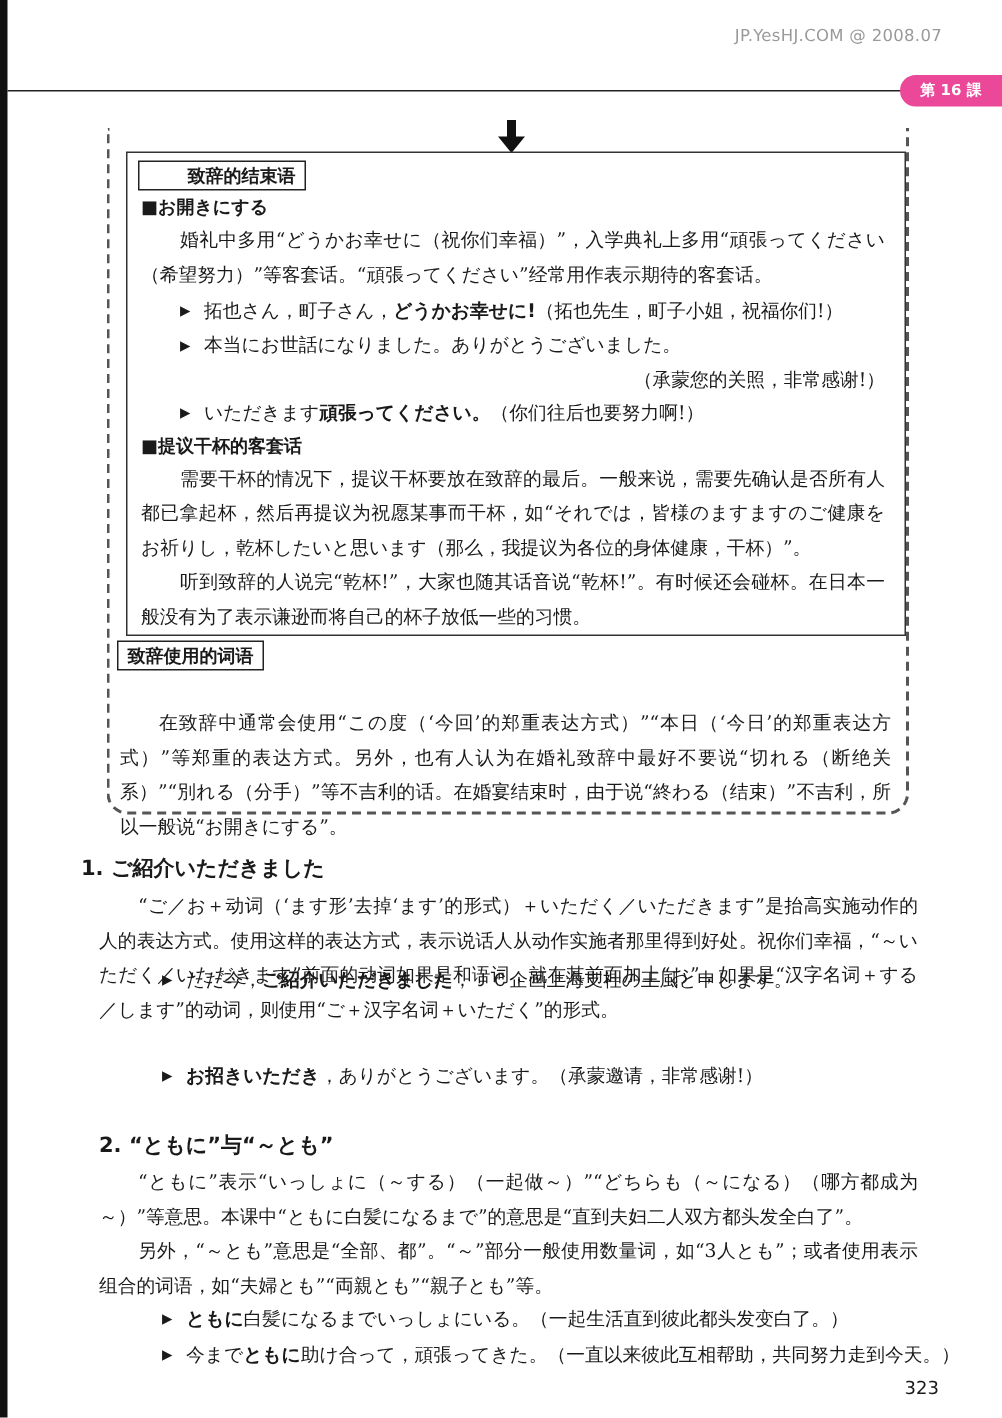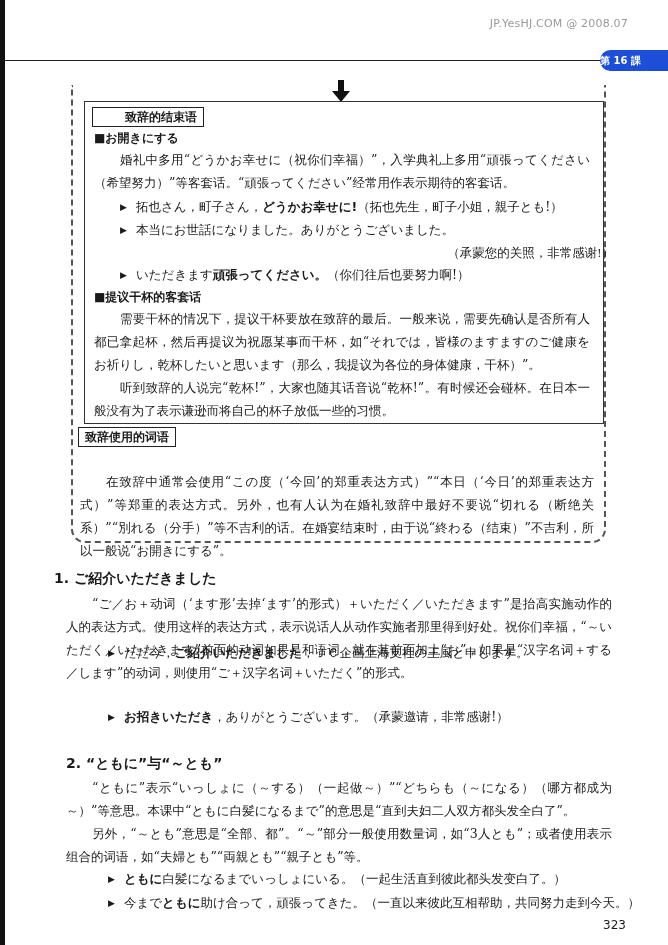--- a/index.html
+++ b/index.html
@@ -7,23 +7,23 @@
     width:668px; height:945px; background:#ffffff; position:relative; overflow:hidden;
     font-family: "DejaVu Serif", "Liberation Serif", serif; color:#1a1a1a;
   }
   .left-edge { position:absolute; left:0; top:0; width:5px; height:945px; background:#111; }
   .watermark {
     position:absolute; right:40px; top:17px; font-family:"DejaVu Sans", sans-serif;
     font-size:11px; color:#9a9a9a; letter-spacing:0.2px;
   }
   .header-rule { position:absolute; left:5px; top:60px; width:600px; height:1px; background:#222; }
   .lesson-tab {
-    position:absolute; left:600px; top:50px; width:68px; height:21px; background:#1d4ed8; color:#fff;
+    position:absolute; left:600px; top:50px; width:68px; height:21px; background:#ec4899; color:#fff;
     border-radius:11px 0 0 11px; font-family:"DejaVu Sans", sans-serif; font-size:10px;
-    line-height:21px; text-align:left; font-weight:bold;
+    line-height:21px; text-align:center; font-weight:bold;
   }
   .outer-box {
     position:absolute; left:71px; top:85px; width:535px; height:458px;
     border-left:2px dashed #555; border-right:2px dashed #555; border-bottom:2px dashed #555;
     border-radius:0 0 14px 14px; box-sizing:border-box;
   }
   .arrow-icon { position:absolute; left:332px; top:80px; width:18px; height:22px; }
   .inner-box {
     position:absolute; left:84px; top:101px; width:520px; height:323px; border:1px solid #333;
     box-sizing:border-box;
@@ -60,26 +60,26 @@
   <rect x="6" y="0" width="6" height="12" fill="#111"></rect>
   <polygon points="0,11 18,11 9,22" fill="#111"></polygon>
 </svg>
 <div class="inner-box"></div>
 
 <div class="section-label" style="left:92px; top:107px;padding-left:32px;">致辞的结束语</div>
 <div class="subhead" style="left:94px; top:130px;">■お開きにする</div>
 <div class="para" style="left:94px; top:148px; width:496px; text-indent:26px;">婚礼中多用“どうかお幸せに（祝你们幸福）”，入学典礼上多用“頑張ってください（希望努力）”等客套话。“頑張ってください”经常用作表示期待的客套话。</div>
 
 <div class="bullet" style="left:120px; top:197px;">
-  <span class="tri">▶</span><span>拓也さん，町子さん，</span><span class="bold">どうかお幸せに!</span><span>（拓也先生，町子小姐，親子とも!）</span>
+  <span class="tri">▶</span><span>拓也さん，町子さん，</span><span class="bold">どうかお幸せに!</span><span>（拓也先生，町子小姐，祝福你们!）</span>
 </div>
 <div class="bullet" style="left:120px; top:220px;">
   <span class="tri">▶</span><span>本当にお世話になりました。ありがとうございました。</span>
 </div>
-<div class="right" style="right:54px; top:243px;font-family:Liberation Serif, serif;">（承蒙您的关照，非常感谢!）</div>
+<div class="right" style="right:78px; top:243px;">（承蒙您的关照，非常感谢!）</div>
 <div class="bullet" style="left:120px; top:265px;">
   <span class="tri">▶</span><span>いただきます</span><span class="bold">頑張ってください。</span><span>（你们往后也要努力啊!）</span>
 </div>
 
 <div class="subhead" style="left:94px; top:289px;">■提议干杯的客套话</div>
 <div class="para" style="left:94px; top:307px; width:496px; text-indent:26px;">需要干杯的情况下，提议干杯要放在致辞的最后。一般来说，需要先确认是否所有人都已拿起杯，然后再提议为祝愿某事而干杯，如“それでは，皆様のますますのご健康をお祈りし，乾杯したいと思います（那么，我提议为各位的身体健康，干杯）”。</div>
 <div class="para" style="left:94px; top:376px; width:496px; text-indent:26px;">听到致辞的人说完“乾杯!”，大家也随其话音说“乾杯!”。有时候还会碰杯。在日本一般没有为了表示谦逊而将自己的杯子放低一些的习惯。</div>
 
 <div class="section-label" style="left:78px; top:427px;">致辞使用的词语</div>
 <div class="para" style="left:80px; top:470px; width:514px; text-indent:26px;">在致辞中通常会使用“この度（‘今回’的郑重表达方式）”“本日（‘今日’的郑重表达方式）”等郑重的表达方式。另外，也有人认为在婚礼致辞中最好不要说“切れる（断绝关系）”“別れる（分手）”等不吉利的话。在婚宴结束时，由于说“終わる（结束）”不吉利，所以一般说“お開きにする”。</div>

